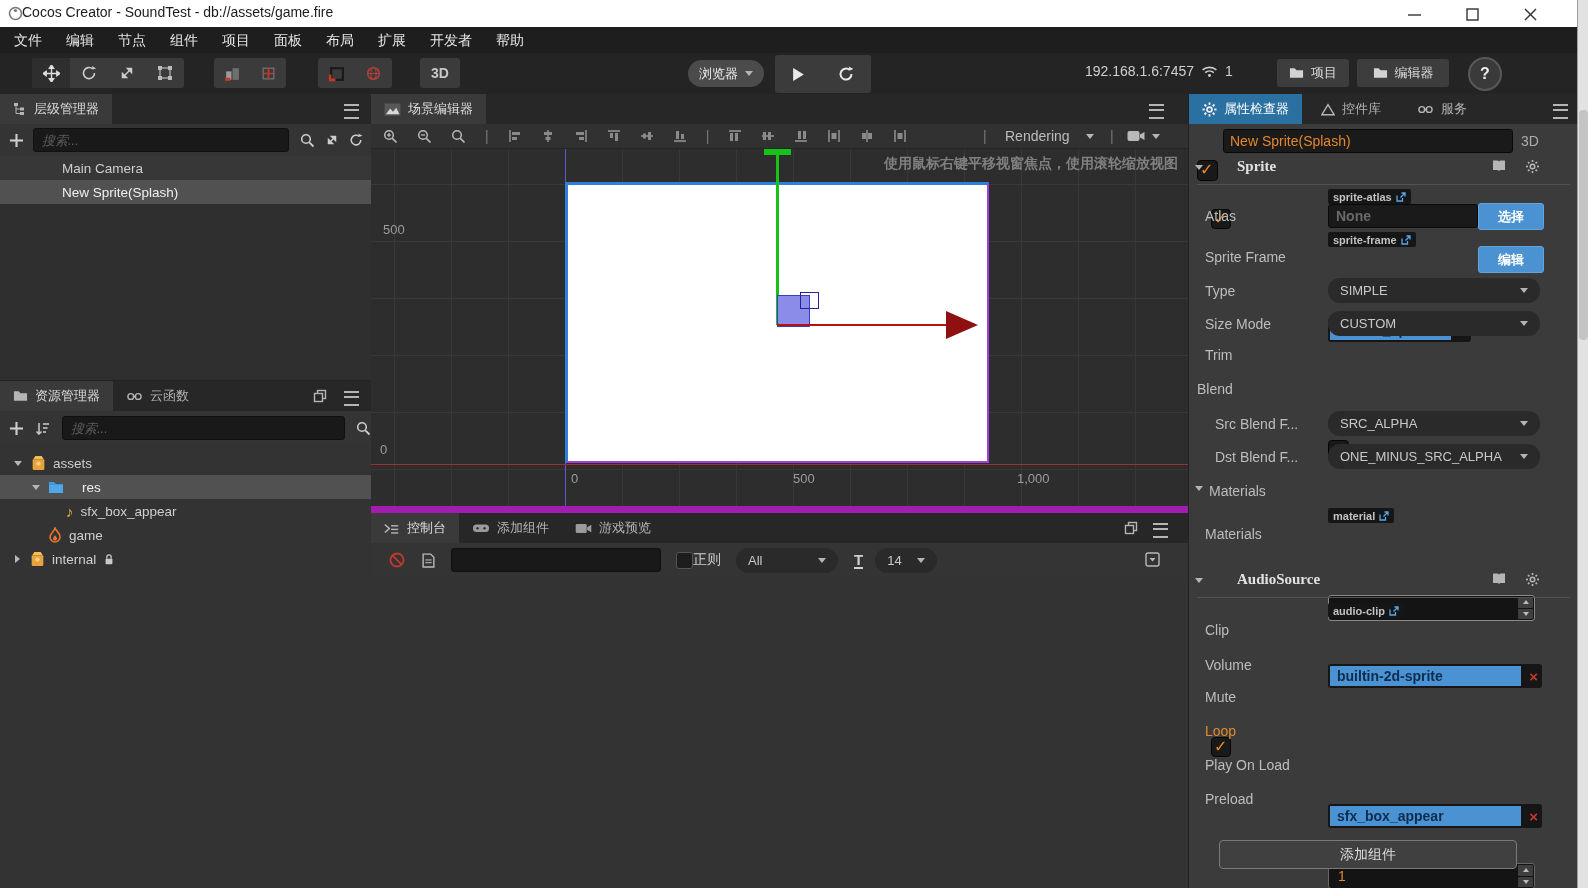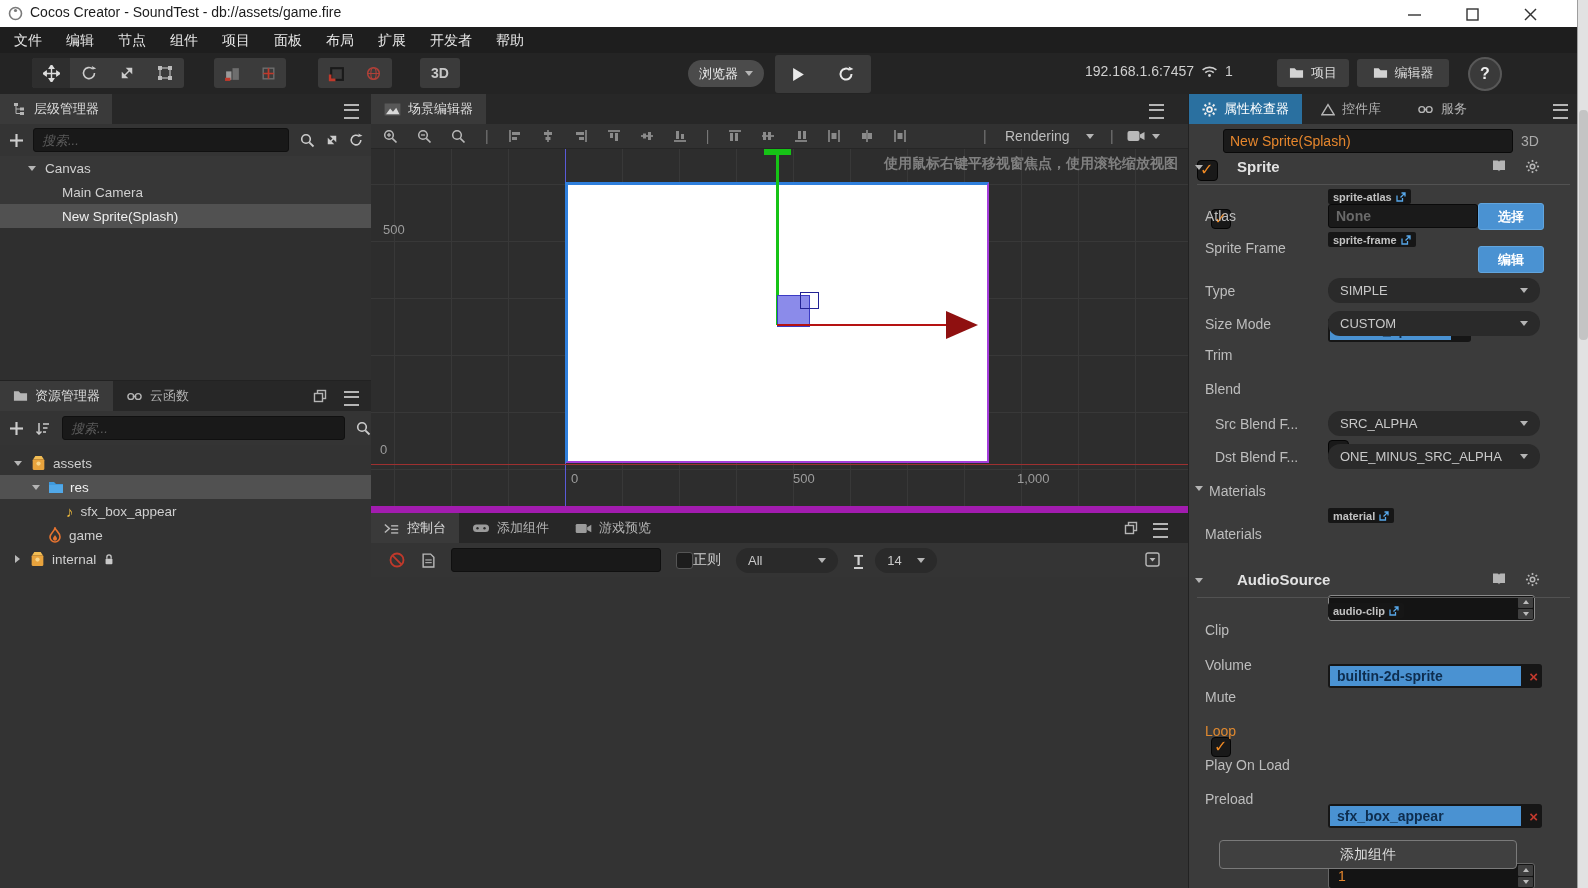--- a/index.html
+++ b/index.html
@@ -4,21 +4,21 @@
 <style>
   html,body{margin:0;padding:0;background:#1a1a1a;}
   #root{position:relative;width:1588px;height:888px;overflow:hidden;background:#333;
         font-family:"Liberation Sans","DejaVu Sans",sans-serif;color:#ccc;font-size:14px;
         -webkit-font-smoothing:antialiased;}
   .p{position:absolute;}
   .flex{display:flex;align-items:center;}
   svg{display:block;}
   
   .titlebar{left:0;top:0;width:1588px;height:27px;background:#fff;color:#1c1c1c;}
-  .titlebar .t{font-size:14px;margin-left:8px;}
+  .titlebar .t{font-size:14px;margin-left:0;}
   .winbtn{width:32px;height:24px;display:flex;align-items:center;justify-content:center;}
   .menubar{left:0;top:27px;width:1588px;height:26px;background:#1e1e1e;}
   .menubar span{padding:0 12px;line-height:26px;color:#e6e6e6;font-size:14px;}
   .toolbar{left:0;top:53px;width:1588px;height:41px;background:#242424;border-bottom:1px solid #1b1b1b;}
   .tgroup{background:#3b3b3b;border-radius:3px;display:flex;overflow:hidden;}
   .tbtn{width:38px;height:30px;display:flex;align-items:center;justify-content:center;}
   .tbtn.active{background:#2e2e2e;}
   .pill{background:#4b4b4b;border-radius:14px;height:27px;display:flex;align-items:center;
         justify-content:center;gap:7px;color:#ececec;font-size:13px;}
   .softbtn{background:#3d3d3d;border-radius:3px;height:28px;display:flex;align-items:center;
@@ -60,21 +60,21 @@
   .reffield .val{position:absolute;left:2px;top:2px;bottom:2px;background:#4a92d2;color:#0e2d4e;
       font-weight:bold;font-size:14px;display:flex;align-items:center;padding-left:7px;overflow:hidden;}
   .reffield .x{position:absolute;right:4px;top:0;bottom:0;display:flex;align-items:center;
       color:#c33a2e;font-weight:bold;font-size:15px;}
   .numin{background:#141414;border-radius:3px;color:#e5862d;font-size:14px;display:flex;
       align-items:center;padding-left:9px;position:relative;height:24px;}
   .spin{position:absolute;right:1px;top:1px;bottom:1px;width:15px;display:flex;flex-direction:column;gap:1px;}
   .spin div{flex:1;background:#3f3f3f;display:flex;align-items:center;justify-content:center;border-radius:1px;}
   .su{width:0;height:0;border-left:3.5px solid transparent;border-right:3.5px solid transparent;border-bottom:4px solid #bbb;}
   .sd{width:0;height:0;border-left:3.5px solid transparent;border-right:3.5px solid transparent;border-top:4px solid #bbb;}
-  .hdr-title{color:#e2e2e2;font-size:15px;font-weight:bold;}
+  .hdr-title{color:#e2e2e2;font-size:15px;font-weight:bold;font-family:Liberation Serif, serif;}
   .divline{border-top:1px solid #525252;}
 </style>
 </head>
 <body>
 
 <div id="root">
 
   <div class="p titlebar flex">
     <span class="p" style="left:8px;top:6px">
       <svg width="15" height="15" viewBox="0 0 15 15">
@@ -269,24 +269,20 @@
       </span>
       <span style="margin-left:10px">
         <svg width="14" height="14" viewBox="0 0 16 16">
             <path d="M13.5 8a5.5 5.5 0 1 1-1.8-4" fill="none" stroke="#ccc" stroke-width="1.8"></path>
             <path d="M10.6 0.6l1.2 3.8 3.6-1.3z" fill="#ccc"></path>
           </svg>
       </span>
     </div>
     <div style="background:#373737">
       <div class="trow">
-        <span class="caret" style="margin-left:28px"></span>
-        <span style="margin-left:9px">Canvas</span>
-      </div>
-      <div class="trow">
         <span style="margin-left:62px">Main Camera</span>
       </div>
       <div class="trow selected">
         <span style="margin-left:62px">New Sprite(Splash)</span>
       </div>
     </div>
   </div>
 
   <div class="p" style="left:0;top:380px;width:371px;height:508px;background:#333;border-right:1px solid #222;border-top:1px solid #222">
     <div class="tabbar">
@@ -349,21 +345,21 @@
         <span style="margin-left:6px">assets</span>
       </div>
       <div class="trow selected">
         <span class="caret" style="margin-left:32px"></span>
         <span style="margin-left:8px">
           <svg width="16" height="13" viewBox="0 0 16 13">
               <path d="M1 1h5l2 2h7v9H1z" fill="#3f9ade"></path>
               <path d="M1 4h14v8H1z" fill="#51a8e8"></path>
             </svg>
         </span>
-        <span style="margin-left:6px">res</span>
+        <span style="margin-left:18px">res</span>
       </div>
       <div class="trow">
         <span style="margin-left:66px;color:#edb93c;font-size:15px;font-weight:bold">♪</span>
         <span style="margin-left:7px">sfx_box_appear</span>
       </div>
       <div class="trow">
         <span style="margin-left:48px">
           <svg width="14" height="16" viewBox="0 0 14 16">
               <path d="M7 1c1 3 5 4.5 5 9a5 5 0 0 1-10 0C2 6.5 6 5 7 1z" fill="none" stroke="#e87430" stroke-width="1.6"></path>
               <path d="M7 8c.6 1.5 2 2 2 3.8a2 2 0 0 1-4 0C5 10 6.4 9.5 7 8z" fill="#e87430"></path>
@@ -700,21 +696,21 @@
       </div>
     <div class="p bluebtn" style="left:289px;top:109px;width:64px;height:25px">选择</div>
 
     <div class="chip" style="left:139px;top:138px">
       <span>sprite-frame</span>
       <svg width="10" height="10" viewBox="0 0 10 10">
           <path d="M1 3.5v5.5h5.5V6" fill="none" stroke="#58a8ea" stroke-width="1.3"></path>
           <path d="M5.5 1H9v3.5M9 1L4.5 5.5" stroke="#58a8ea" fill="none" stroke-width="1.3"></path>
         </svg>
     </div>
-    <span class="p insp-label" style="left:16px;top:146px">Sprite Frame</span>
+    <span class="p insp-label" style="left:16px;top:155px">Sprite Frame</span>
     <div class="p reffield" style="left:139px;top:153px;width:143px">
       <span class="val" style="width:114px">default_sprite...</span>
       <span class="x">×</span>
     </div>
     <div class="p bluebtn" style="left:289px;top:152px;width:64px;height:25px">编辑</div>
 
     <span class="p insp-label" style="left:16px;top:189px">Type</span>
     <div class="p dd" style="left:139px;top:184px;width:188px;border-radius:12px">
       <span>SIMPLE</span>
       <span class="caret"></span>
@@ -722,21 +718,21 @@
 
     <span class="p insp-label" style="left:16px;top:222px">Size Mode</span>
     <div class="p dd" style="left:139px;top:217px;width:188px;border-radius:12px">
       <span>CUSTOM</span>
       <span class="caret"></span>
     </div>
 
     <span class="p insp-label" style="left:16px;top:253px">Trim</span>
     <div class="p checkbox checked" style="left:139px;top:251px"></div>
 
-    <span class="p insp-label" style="left:16px;top:287px">Blend</span>
+    <span class="p insp-label" style="left:8px;top:287px">Blend</span>
 
     <span class="p insp-label" style="left:26px;top:322px">Src Blend F...</span>
     <div class="p dd" style="left:139px;top:317px;width:188px;border-radius:12px">
       <span>SRC_ALPHA</span>
       <span class="caret"></span>
     </div>
 
     <span class="p insp-label" style="left:26px;top:355px">Dst Blend F...</span>
     <div class="p dd" style="left:139px;top:350px;width:188px;border-radius:12px">
       <span>ONE_MINUS_SRC_ALPHA</span>

